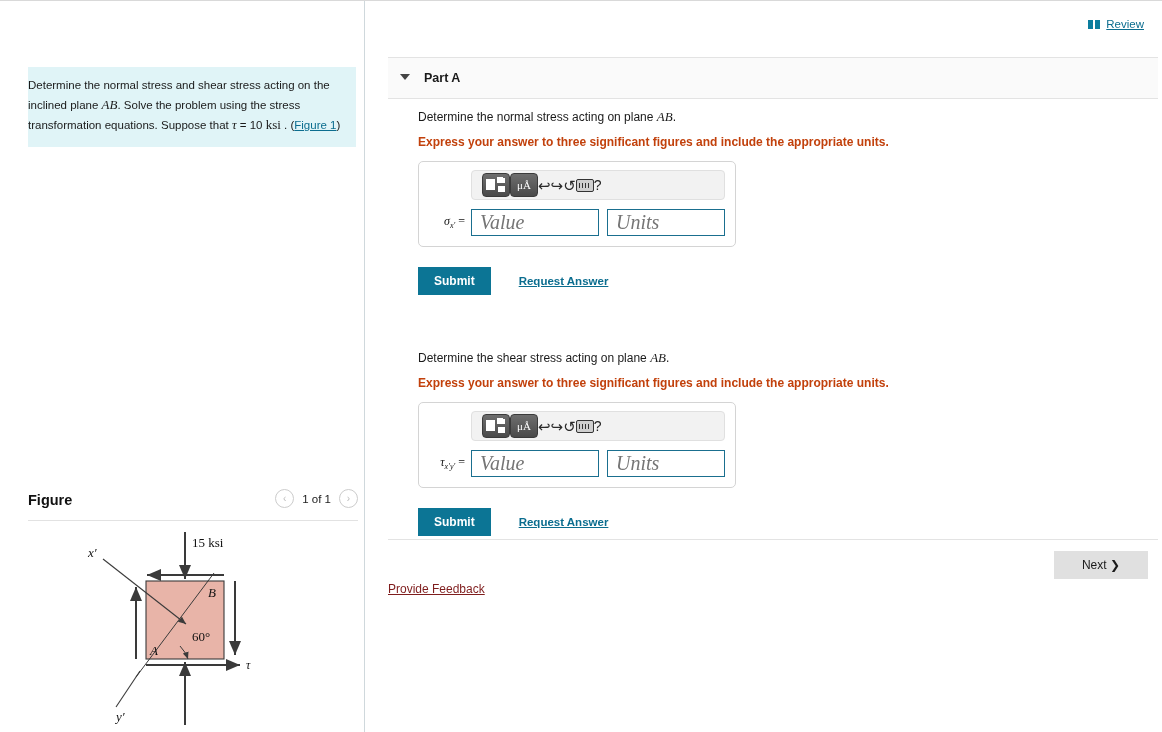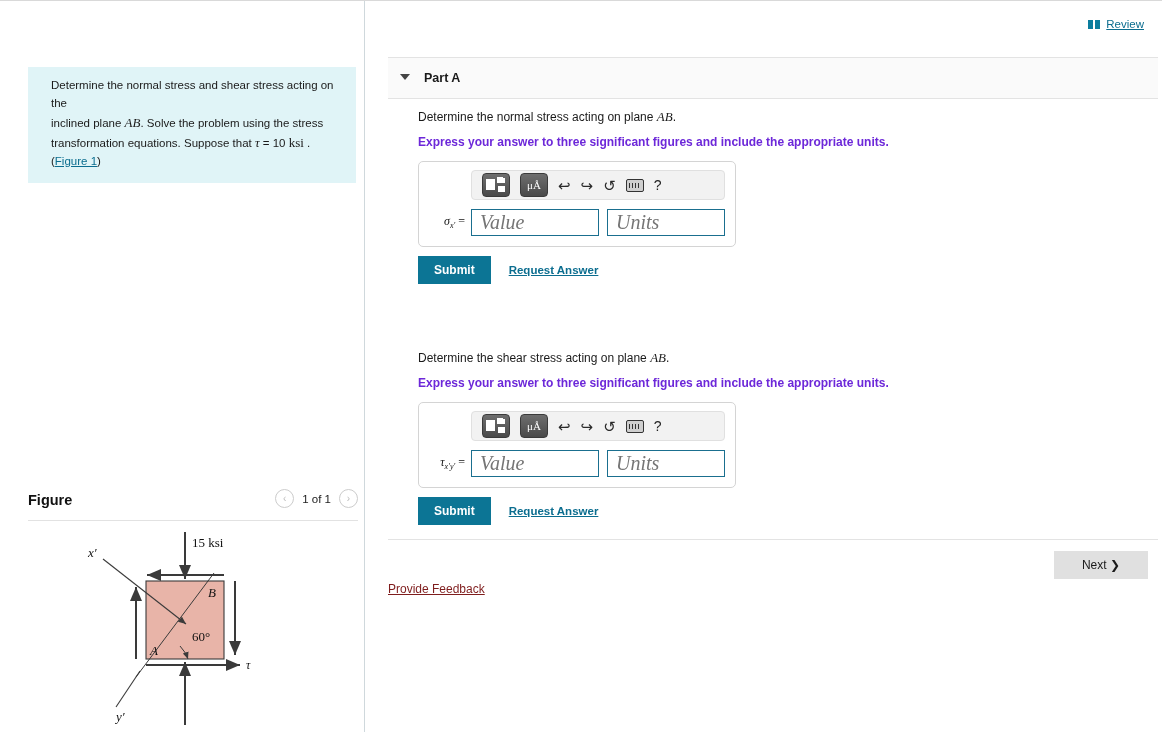--- a/index.html
+++ b/index.html
@@ -25,21 +25,21 @@
     height: 732px;
     background: #fff;
     border-right: 1px solid #cfd8dc;
     box-sizing: border-box;
   }
   #problem-statement {
     position: absolute;
     left: 28px; top: 66px;
     width: 328px;
     background: #e0f4f7;
-    padding: 10px 12px 12px 23px;
+    padding: 10px 12px 12px 0;
     box-sizing: border-box;
     font-size: 11.5px;
     line-height: 1.55;
     color: #1a1a1a;
   }
   .mathi {
     font-family: "Liberation Serif", serif;
     font-style: italic;
     font-size: 13px;
   }
@@ -166,40 +166,39 @@
 
   .part-body { position: absolute; left: 52px; width: 740px; }
   .q-text {
     font-size: 12px;
     color: #1a1a1a;
     margin-bottom: 10px;
   }
   .q-bold {
     font-size: 12px;
     font-weight: bold;
-    color: #6d28d9;
+    color: #c2410c;
     margin-bottom: 12px;
   }
 
   .answer-box {
     border: 1px solid #d4d4d4;
     border-radius: 5px;
     background: #fff;
     padding: 8px 10px 10px 10px;
     box-sizing: border-box;
     display: inline-block;
   }
   .mini-toolbar {
     background: #f2f2f2;
     border: 1px solid #e0e0e0;
     border-radius: 4px;
     height: 30px;
     display: flex;
     align-items: center;
-    gap: 10px;
     padding: 0 10px;
     box-sizing: border-box;
     margin-left: 42px;
   }
   .tb-sq {
     width: 26px; height: 22px;
     background: linear-gradient(#6e6e6e, #4a4a4a);
     border: 1px solid #3b3b3b;
     border-radius: 4px;
     position: relative;
@@ -281,22 +280,22 @@
     padding: 0 8px;
     box-sizing: border-box;
     outline: none;
   }
   .inp-value { width: 128px; }
   .inp-units { width: 118px; }
 
   .actions {
     display: flex;
     align-items: center;
-    gap: 18px;
-    margin-top: 9px;
+    gap: 28px;
+    margin-top: 20px;
   }
   .submit-btn {
     background: #0c7595;
     color: #fff;
     border: none;
     font-family: "Liberation Sans", sans-serif;
     font-size: 12px;
     font-weight: bold;
     padding: 7px 16px;
     cursor: pointer;

